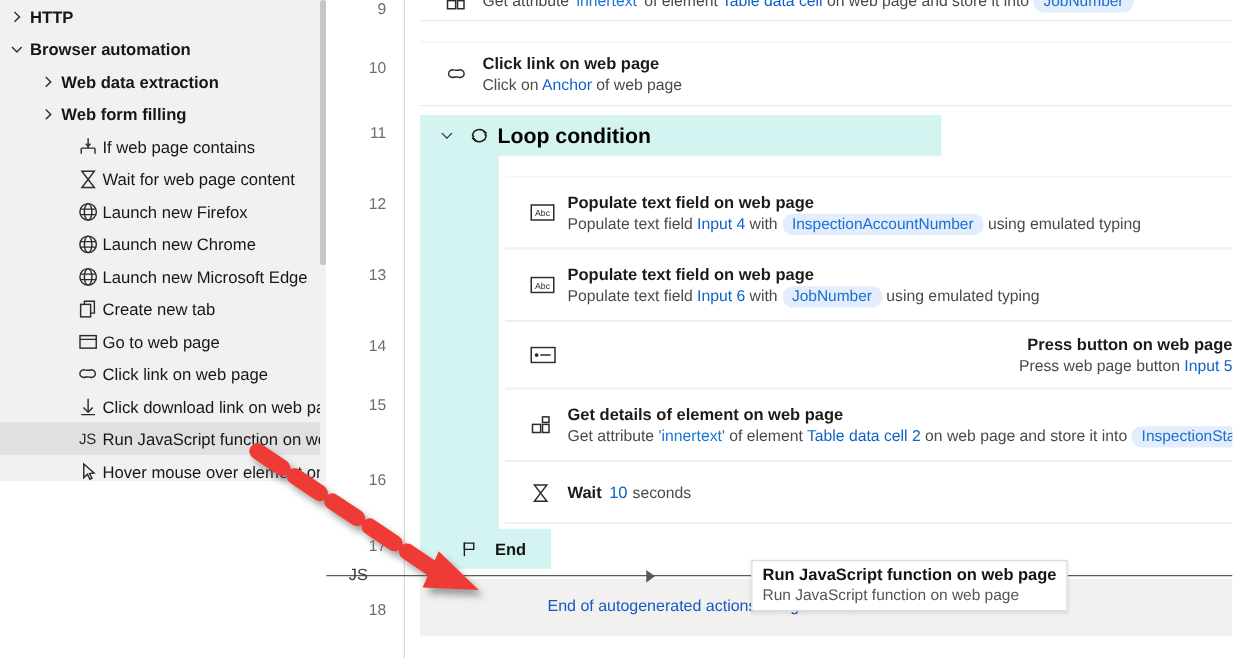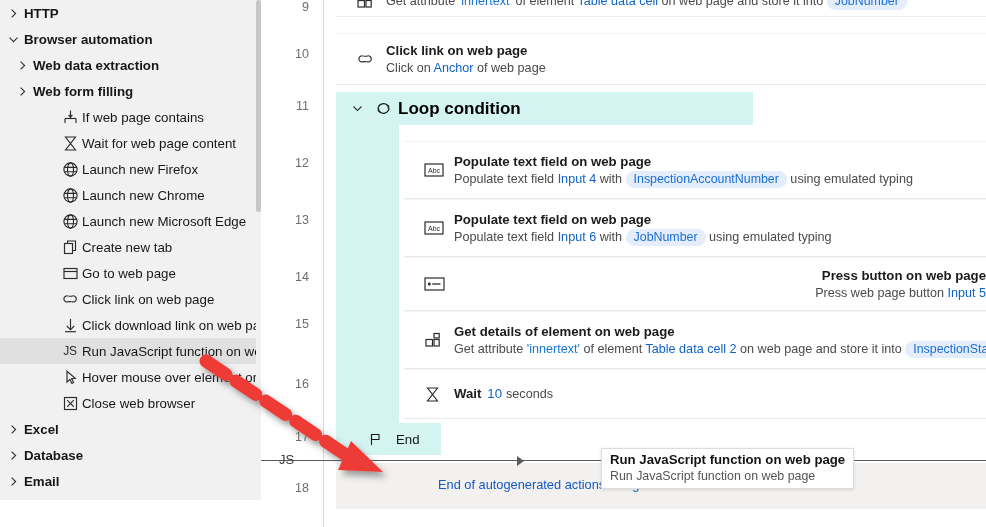--- a/index.html
+++ b/index.html
@@ -11,21 +11,21 @@
     font-family: "Liberation Sans", sans-serif;
     font-size: 13px;
     color: #1b1b1b;
     -webkit-font-smoothing: antialiased;
   }
   #app { position: relative; width: 986px; height: 527px; display: flex; }
 
   
   #sidebar {
     position: relative;
-    width: 261px; height: 500px;
+    width: 261px; height: 385px;
     background: #f1f1f1;
     flex: 0 0 261px;
     overflow: hidden;
   }
   .tree-row {
     display: flex; align-items: center;
     height: 26px;
     cursor: default;
     white-space: nowrap;
     position: relative;
@@ -41,21 +41,21 @@
   .ic {
     width: 24px; flex: 0 0 24px;
     display: flex; align-items: center; justify-content: center;
     color: #333;
   }
   .ic svg { display: block; }
   .ic .js-text { font-size: 12px; font-weight: 400; color: #2b2b2b; letter-spacing: -0.3px; }
   .lbl { font-size: 13.3px; color: #171717; }
   .lbl.bold { font-weight: 600; }
   .d0 { padding-left: 2px; }
-  .d1 { padding-left: 11px; }
+  .d1 { padding-left: 27px; }
   .d2 { padding-left: 36px; }
 
   
   #sb-scroll {
     position: absolute; top: 0; right: 0; width: 5px; height: 527px;
     background: #f1f1f1;
   }
   #sb-thumb {
     position: absolute; top: 0; right: 0; width: 5px; height: 212px;
     background: #c6c6c6; border-radius: 3px;
@@ -139,21 +139,21 @@
   }
   .loop-title { font-size: 17px; font-weight: 700; color: #000000; }
   .loop-cond { font-size: 13px; color: #2b2b2b; margin-left: 5px; }
 
   .loop-end {
     position: absolute; left: 12px; top: 423px; width: 105px; height: 32px;
     background: #d4f4f2;
     display: flex; align-items: center; padding-left: 32px;
   }
   .loop-end .licon { width: 28px; flex:0 0 28px; display:flex; align-items:center; }
-  .loop-end .etitle { font-size: 13.2px; font-weight: 400; color: #141414; }
+  .loop-end .etitle { font-size: 13.2px; font-weight: 700; color: #141414; }
 
   
   #comment-row {
     position: absolute; left: 12px; top: 463px; right: 0; height: 46px;
     background: #f2f1f0;
   }
   #comment-text {
     position: absolute; left: 102px; top: 14px;
     font-size: 12.8px; color: #1459c4;
     white-space: nowrap;

